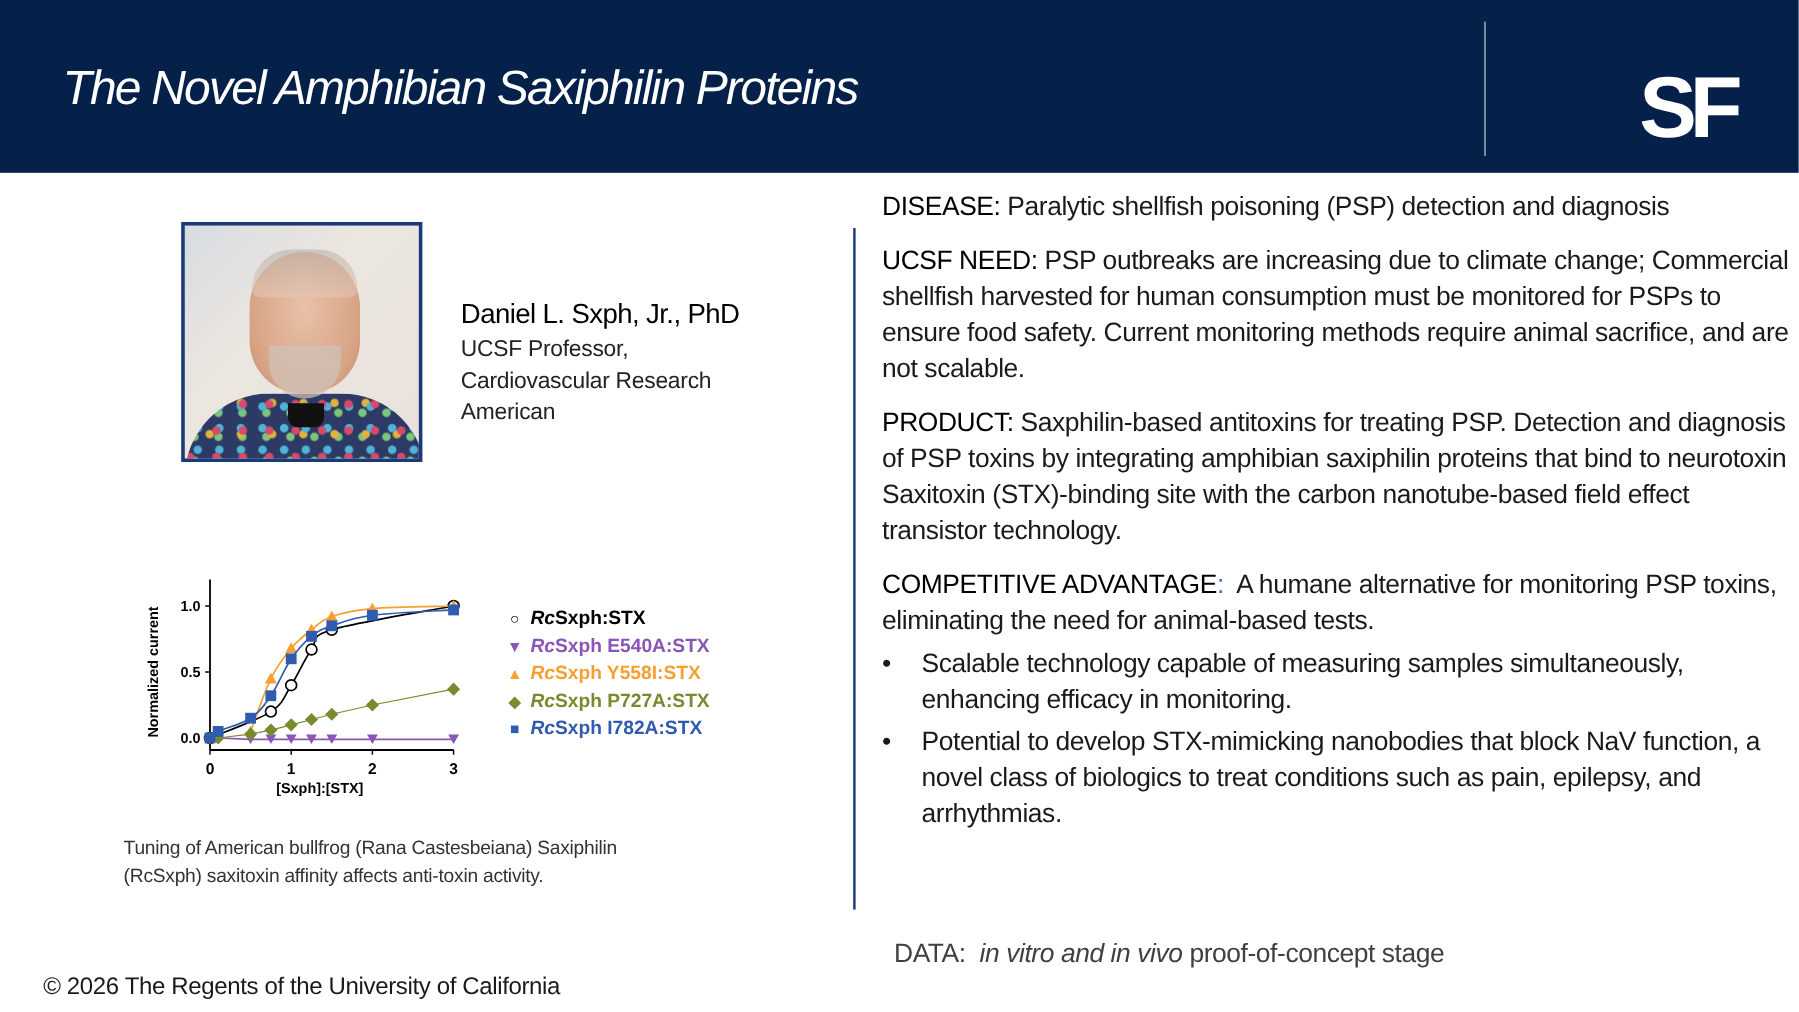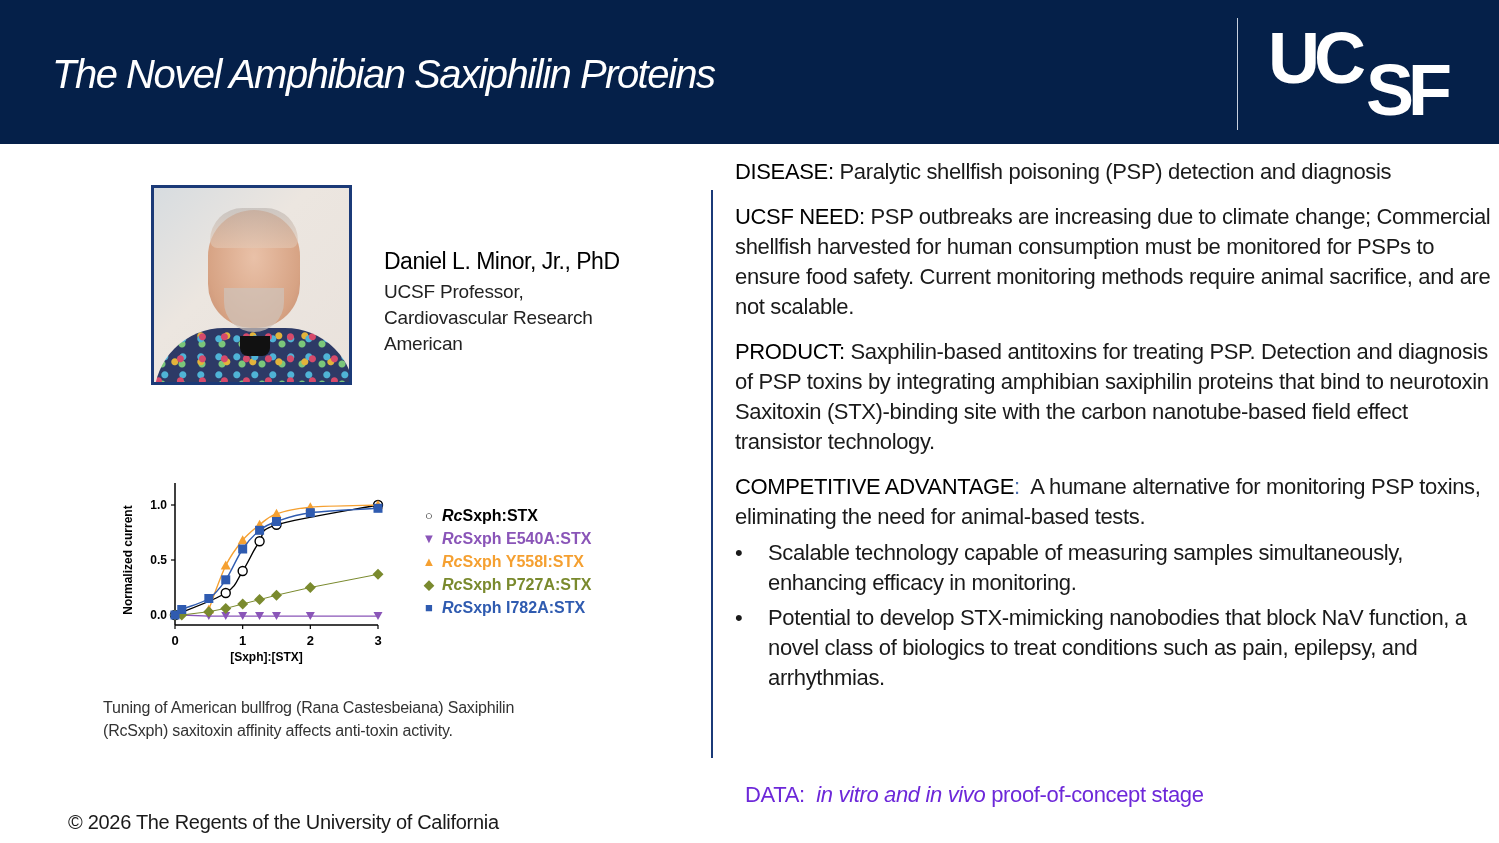--- a/index.html
+++ b/index.html
@@ -33,55 +33,54 @@
   .person .role { font-size: 19px; color: #222; line-height: 26px; margin-top: 4px; letter-spacing: -0.2px; }
 
   .chart { position: absolute; left: 110px; top: 478px; width: 530px; height: 200px; }
   .chart svg { position: absolute; left: 0; top: 0; }
   .legend { position: absolute; left: 312px; top: 26px; font-size: 16px; font-weight: bold; line-height: 23px; }
   .legend .item { display: flex; align-items: center; gap: 6px; white-space: nowrap; }
   .legend .mk { width: 14px; height: 14px; display: inline-flex; align-items: center; justify-content: center; font-size: 13px; }
   .legend i { font-style: italic; }
 
   .caption { position: absolute; left: 103px; top: 696px; font-size: 16px; line-height: 23px; color: #333; letter-spacing: -0.2px; }
-  .copyright { position: absolute; left: 68px; top: 811px; font-size: 20px; color: #1a1a1a; letter-spacing: -0.3px; }
+  .copyright { position: absolute; left: 36px; top: 811px; font-size: 20px; color: #1a1a1a; letter-spacing: -0.3px; }
 
   .vline { position: absolute; left: 711px; top: 190px; width: 2px; height: 568px; background: #1b3a78; }
 
   .right { position: absolute; left: 735px; top: 157px; width: 760px; font-size: 22px; line-height: 30px; color: #1a1a1a; letter-spacing: -0.35px; }
   .right p { margin-bottom: 15px; }
   .right .lbl { color: #000; }
   .right ul { list-style: none; margin-top: -2px; }
   .right li { position: relative; padding-left: 33px; margin-bottom: 5px; }
   .right li::before { content: "•"; position: absolute; left: 0; top: 0; }
-  .data-line { position: absolute; left: 745px; top: 782px; font-size: 22px; letter-spacing: -0.35px; color: #6d28d9; }
+  .data-line { position: absolute; left: 745px; top: 782px; font-size: 22px; letter-spacing: -0.35px; color: #404040; }
   .data-line em { font-style: italic; }
 </style>
 </head>
 <body>
 
 <div class="header">
   <h1 class="title">The Novel Amphibian Saxiphilin Proteins</h1>
   <div class="logo-divider"></div>
   <div class="logo">
-    <span class="uc">UC</span>
     <span class="sf">SF</span>
   </div>
 </div>
 
 <div class="photo" title="Portrait of Daniel L. Minor, Jr.">
   <div class="shirt"></div>
   <div class="collar"></div>
   <div class="head"></div>
   <div class="hair"></div>
   <div class="beard"></div>
 </div>
 
 <div class="person">
-  <div class="name">Daniel L. Minor, Jr., PhD</div>
+  <div class="name">Daniel L. Sxph, Jr., PhD</div>
   <div class="role">
     <div>UCSF Professor,</div>
     <div>Cardiovascular Research</div>
     <div>American</div>
   </div>
 </div>
 
 <div class="chart">
   <svg id="chart-svg" width="300" height="200">
       <line x1="65" y1="5" x2="65" y2="147" stroke="#000" stroke-width="1.5"></line>

